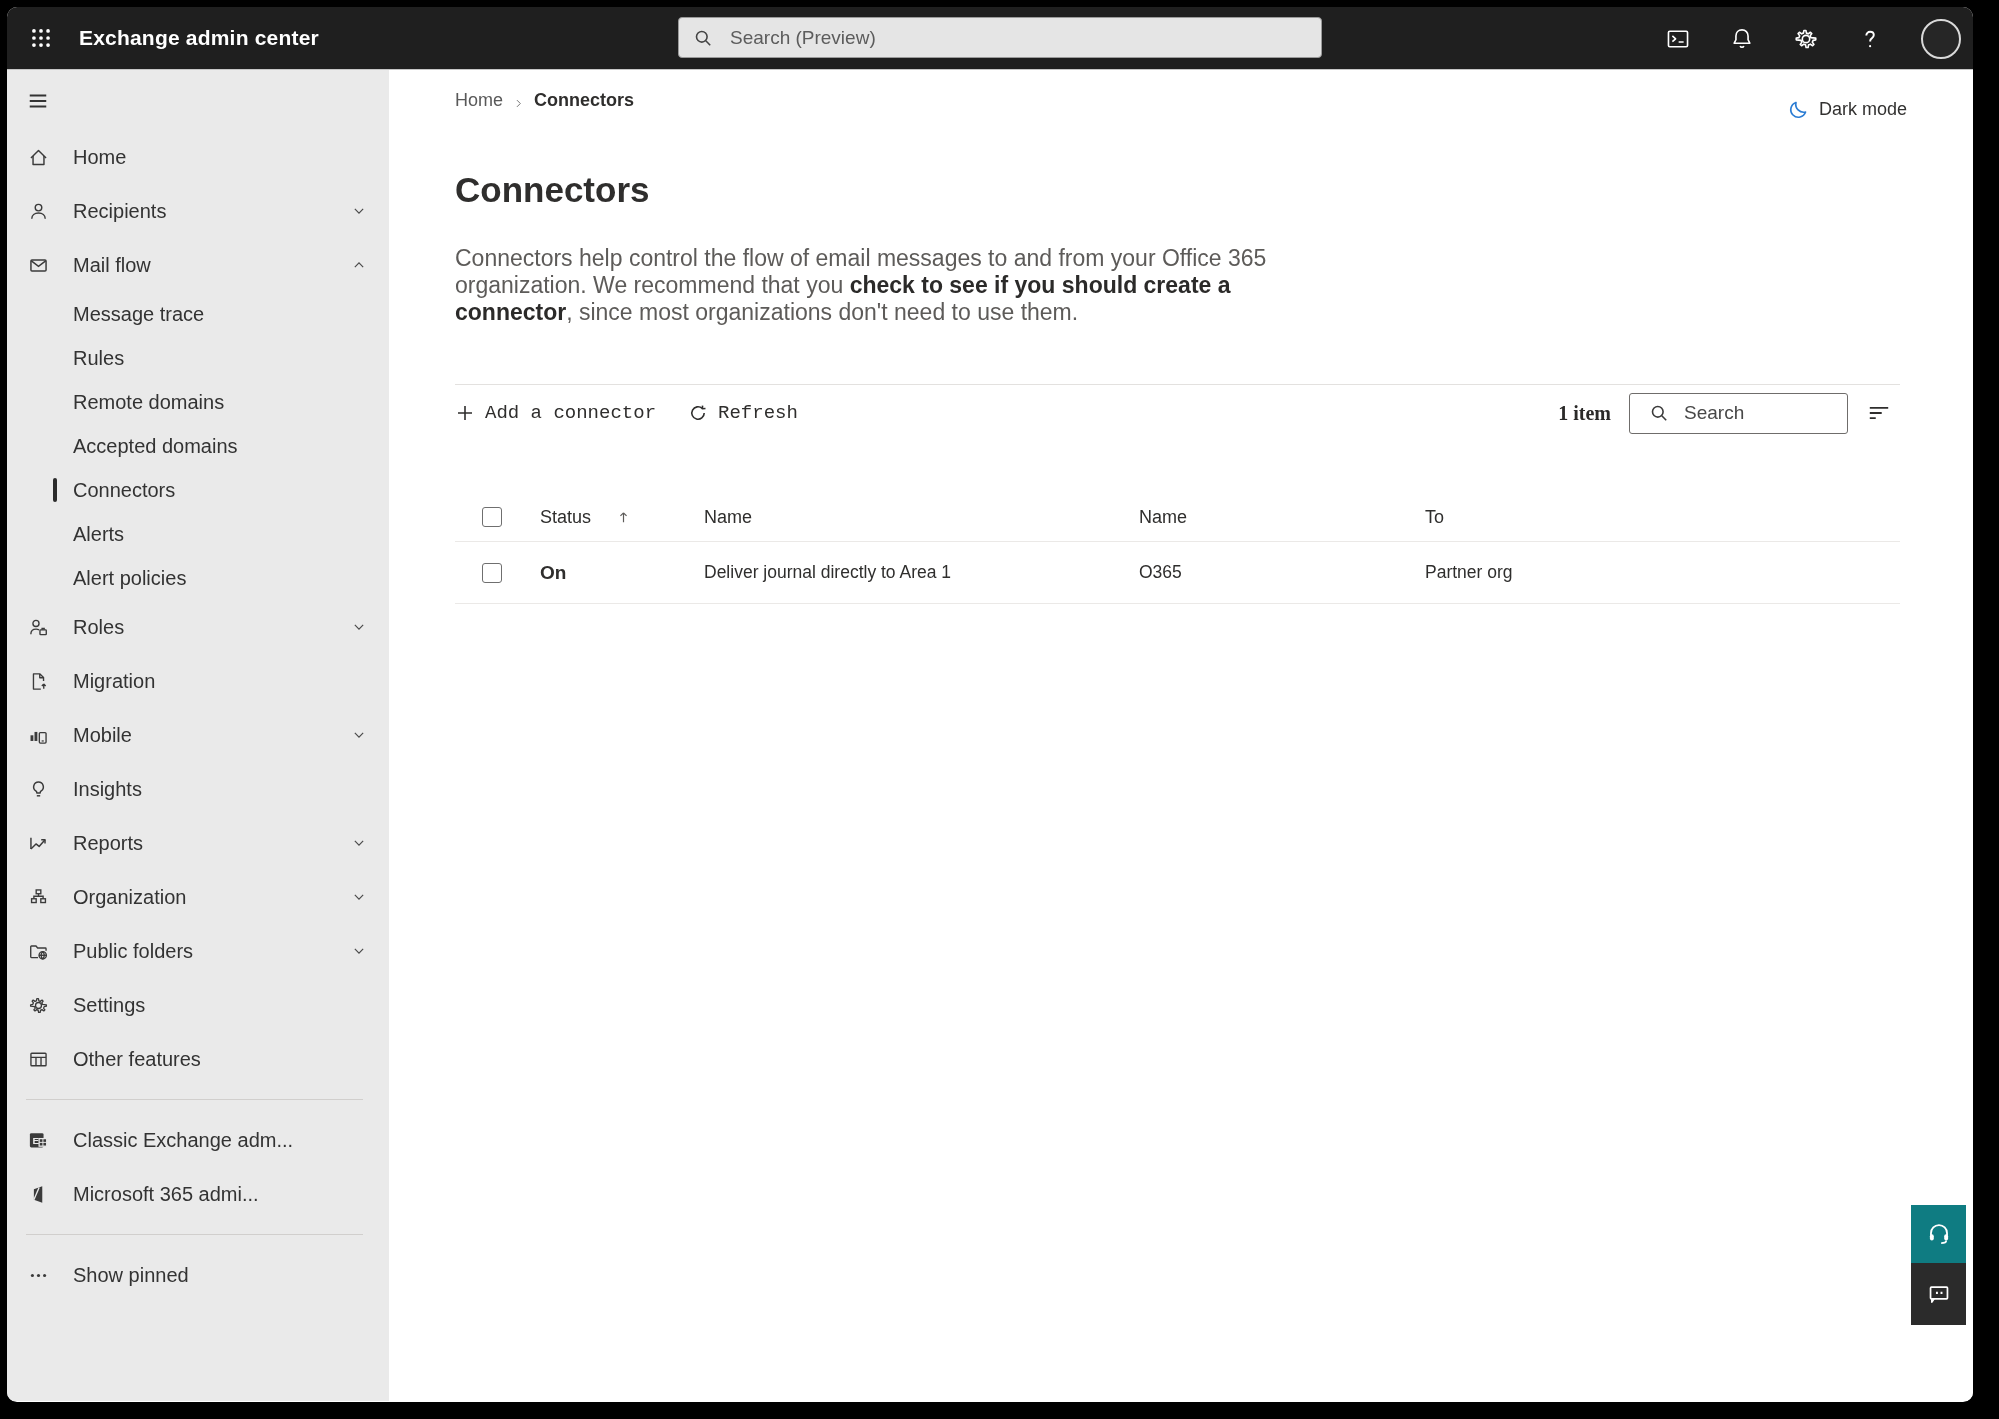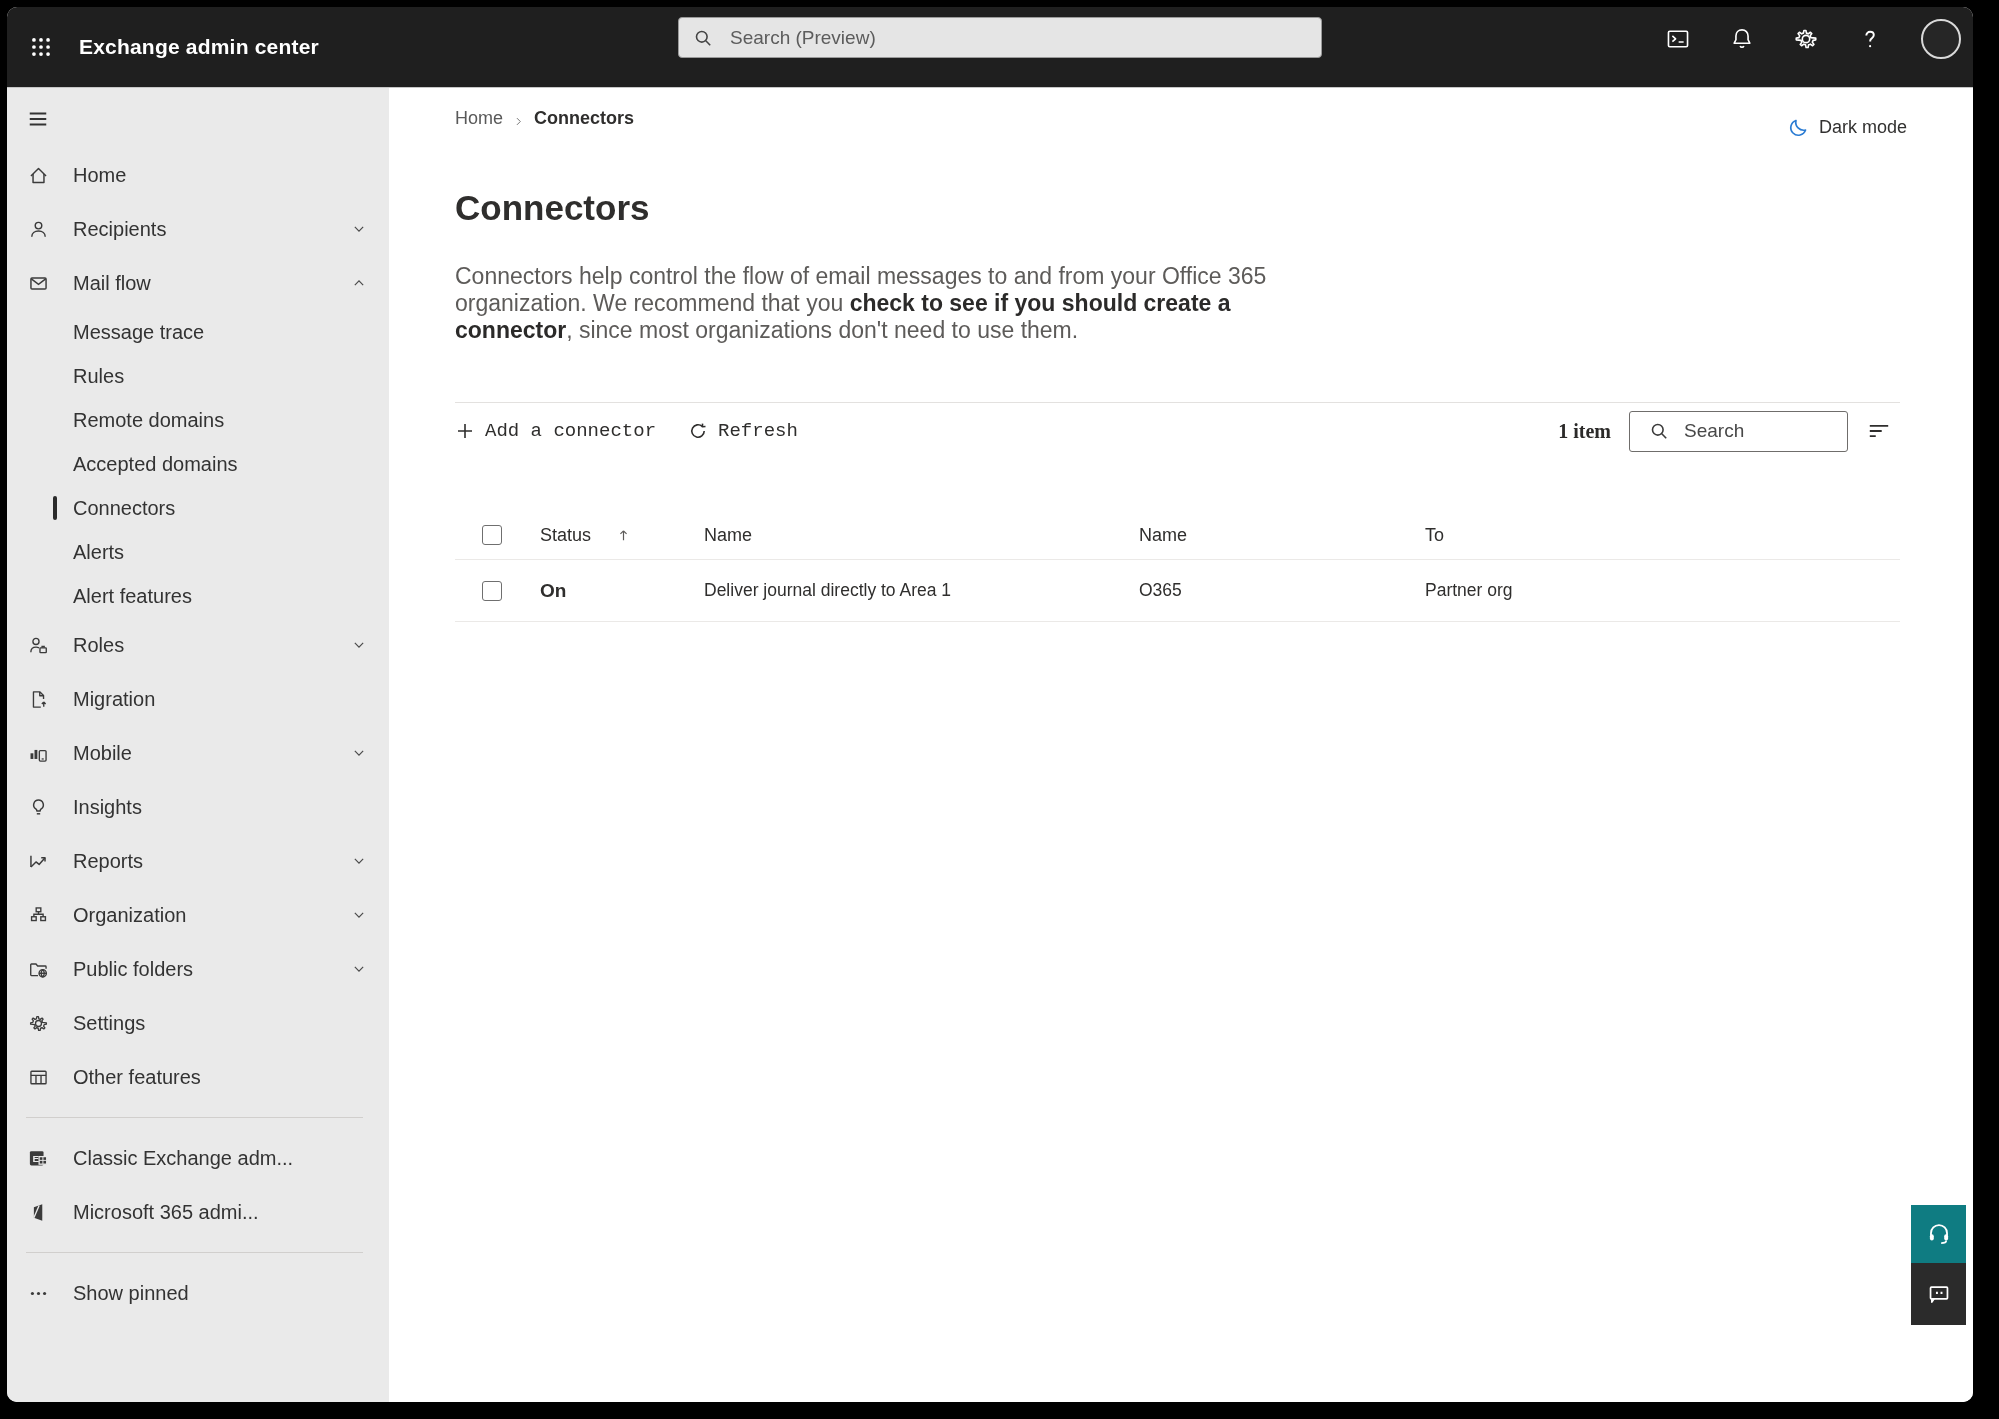--- a/index.html
+++ b/index.html
@@ -2,21 +2,21 @@
 <html><head>
 <meta charset="utf-8">
 <style>
   html,body{margin:0;padding:0;overflow:hidden;}
   body{width:1999px;height:1419px;background:#000;position:relative;
        font-family:"Liberation Sans",sans-serif;-webkit-font-smoothing:antialiased;}
   .app{position:absolute;left:7px;top:7px;width:1966px;height:1395px;background:#fff;
        border-radius:10px;overflow:hidden;}
 
   
-  .topbar{position:relative;height:81px;background:#1f1f1f;border-bottom:1px solid #c6c6c6;
+  .topbar{position:relative;height:63px;background:#1f1f1f;border-bottom:1px solid #c6c6c6;
           display:flex;align-items:center;box-sizing:border-box;}
   .waffle-btn{width:44px;height:44px;margin-left:12px;background:none;border:none;color:#fff;
               display:flex;align-items:center;justify-content:center;cursor:pointer;padding:0;}
   .icon-20{width:20px;height:20px;display:block;}
   .icon-22{width:22px;height:22px;display:block;}
   .icon-26{width:26px;height:26px;display:block;}
   .top-title{color:#fff;font-size:21px;font-weight:700;margin-left:16px;letter-spacing:.2px;}
   .top-search{position:absolute;left:671px;top:10px;width:644px;height:41px;background:#e5e5e5;
               border:1px solid #9a9a9a;border-radius:4px;display:flex;align-items:center;
               padding:0 14px;box-sizing:border-box;color:#444;}
@@ -203,21 +203,21 @@
             <span class="nav-label">Accepted domains</span>
           </div>
           <div class="nav-item sub selected">
             <span class="sel-bar"></span>
             <span class="nav-label">Connectors</span>
           </div>
           <div class="nav-item sub">
             <span class="nav-label">Alerts</span>
           </div>
           <div class="nav-item sub">
-            <span class="nav-label">Alert features</span>
+            <span class="nav-label">Alert policies</span>
           </div>
           <div class="nav-item top">
             <span class="nav-icon"><svg viewBox="0 0 20 20" width="100%" height="100%" fill="none" stroke="currentColor" stroke-width="1.3">
                 <circle cx="7.6" cy="6.1" r="2.9"></circle>
                 <path d="M2.7 16.4c0-3.1 2.2-4.9 5-4.9 1 0 2 .3 2.8.8"></path>
                 <rect x="11.4" y="12.2" width="6" height="4.6" rx="0.6"></rect>
                 <path d="M13.4 12.2v-1.2h2v1.2"></path>
               </svg></span>
             <span class="nav-label">Roles</span>
             <span class="nav-chevron"><svg viewBox="0 0 20 20" width="100%" height="100%" fill="none" stroke="currentColor" stroke-width="1.5">

